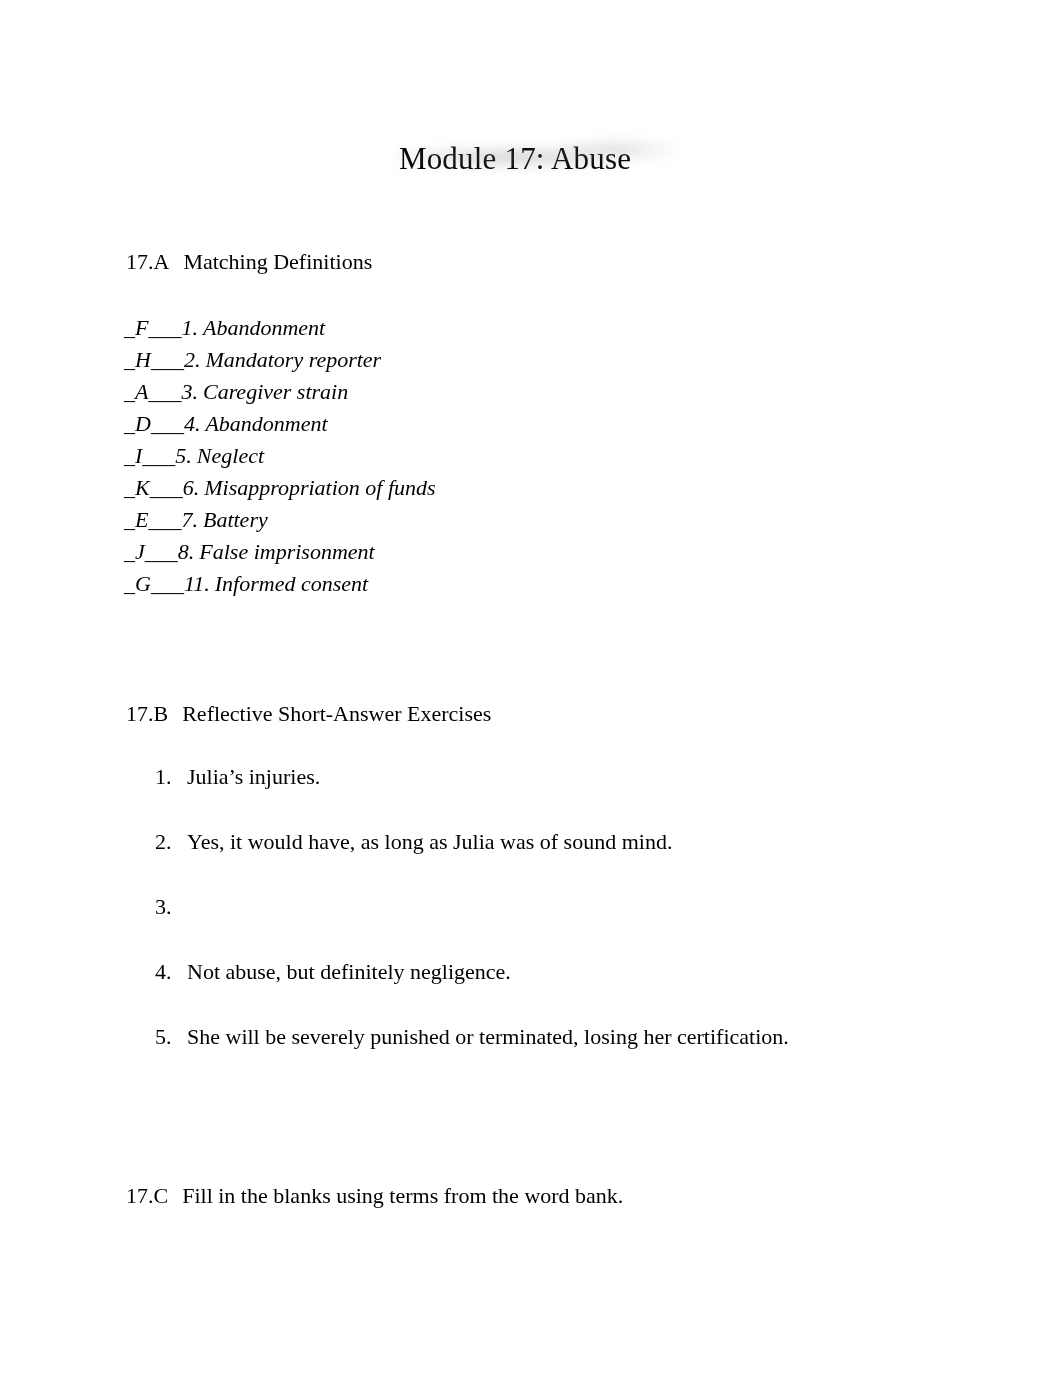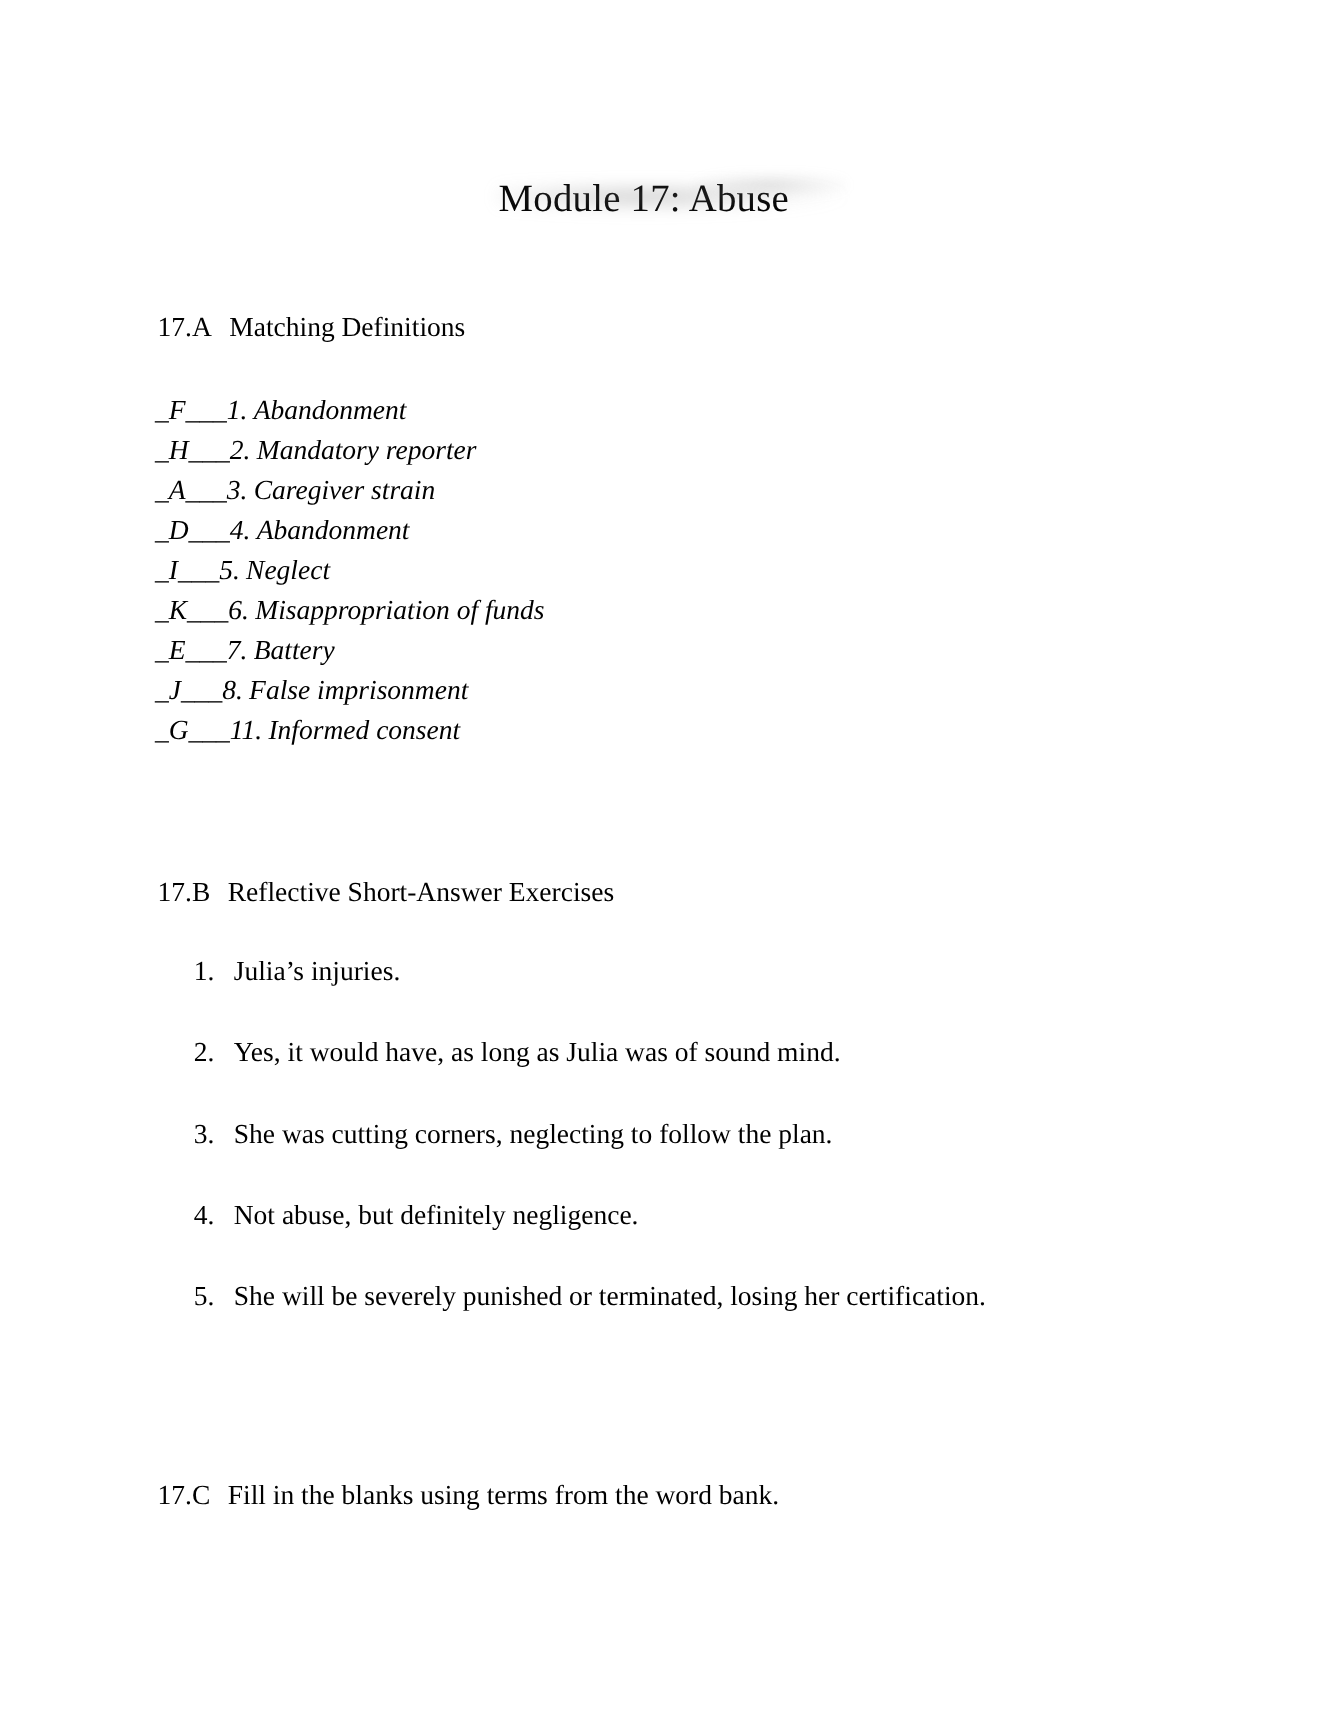--- a/index.html
+++ b/index.html
@@ -156,21 +156,20 @@
       <div class="answer-row">
         <span class="answer-num">1.</span>
         <span class="answer-text">Julia’s injuries.</span>
       </div>
       <div class="answer-row">
         <span class="answer-num">2.</span>
         <span class="answer-text">Yes, it would have, as long as Julia was of sound mind.</span>
       </div>
       <div class="answer-row">
         <span class="answer-num">3.</span>
-        <span class="answer-text">She was cutting corners, neglecting to follow the plan.</span>
       </div>
       <div class="answer-row">
         <span class="answer-num">4.</span>
         <span class="answer-text">Not abuse, but definitely negligence.</span>
       </div>
       <div class="answer-row">
         <span class="answer-num">5.</span>
         <span class="answer-text">She will be severely punished or terminated, losing her certification.</span>
       </div>
     </div>

